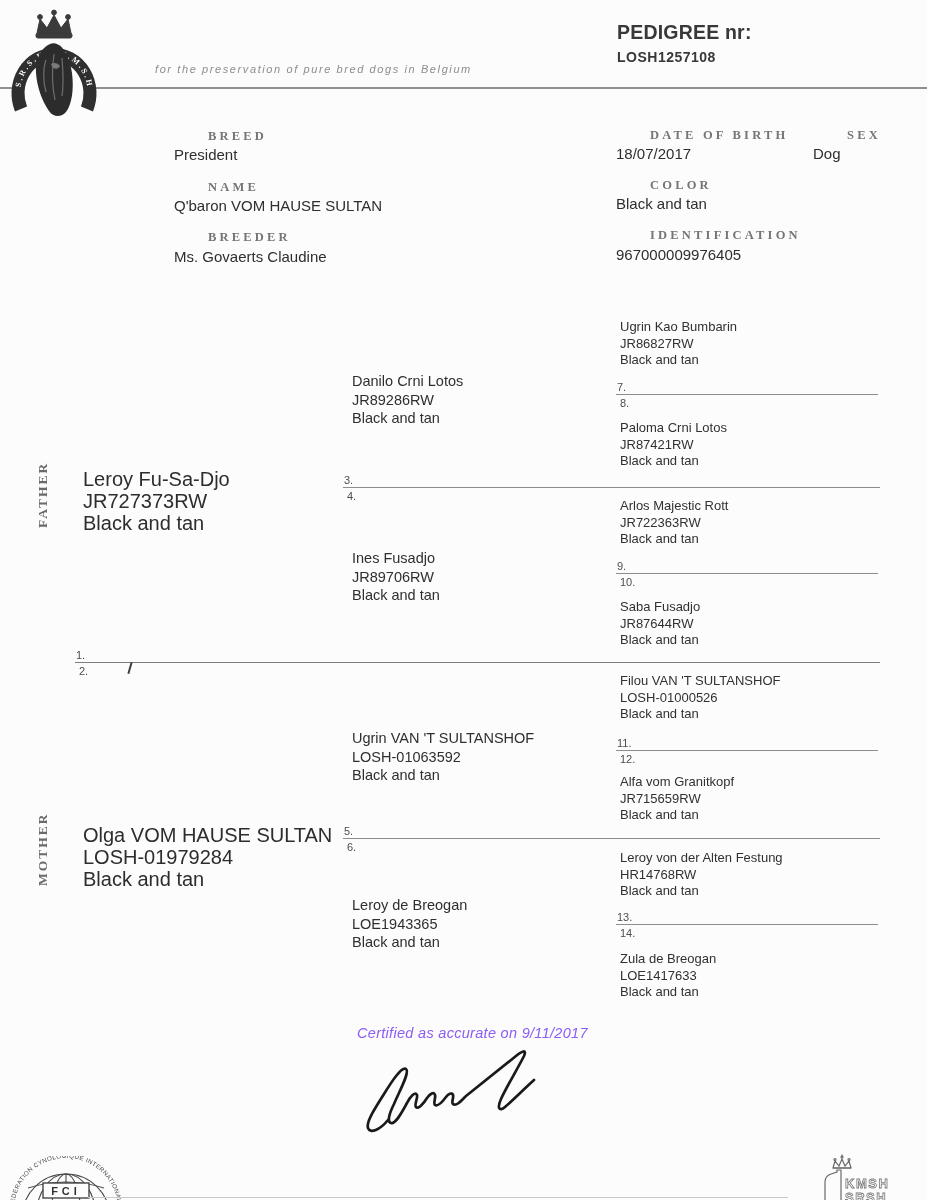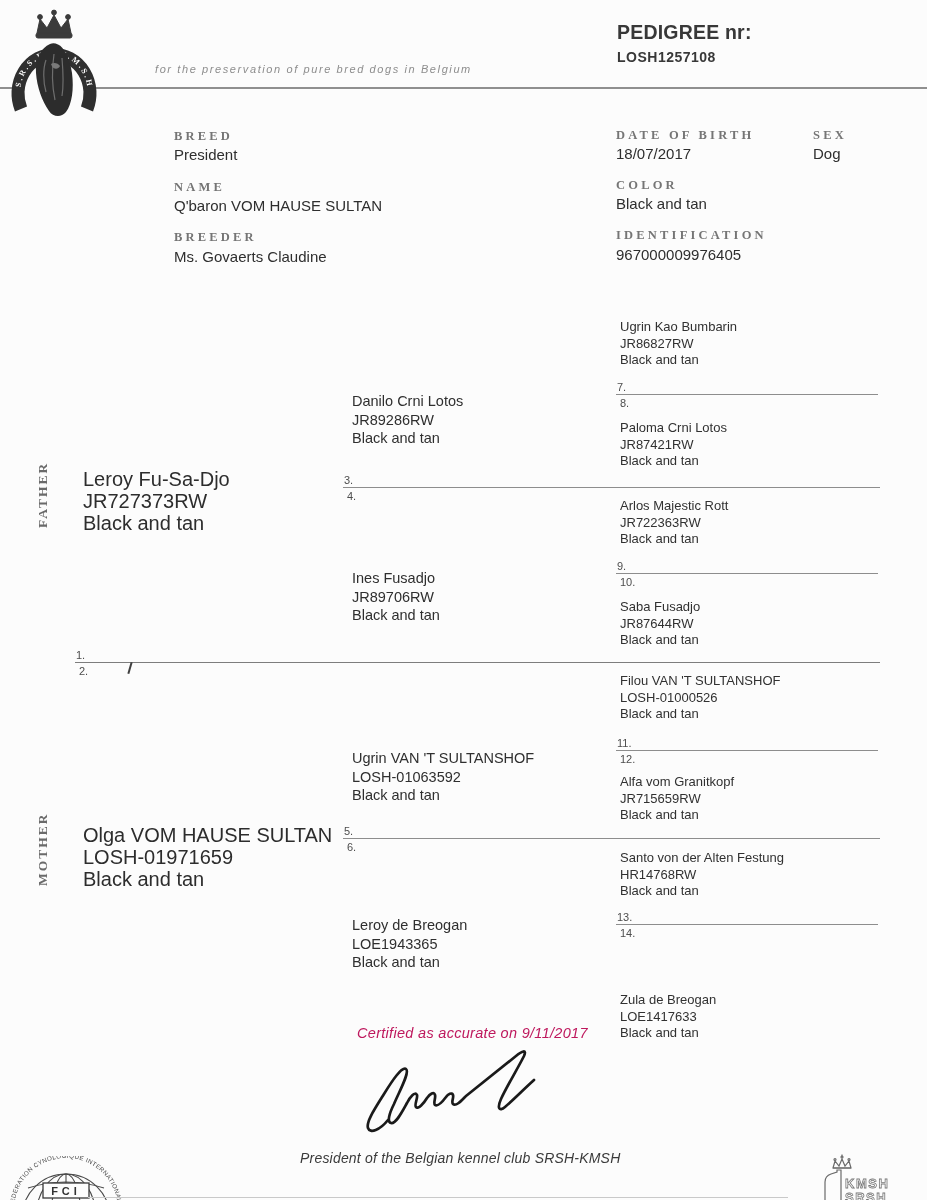--- a/index.html
+++ b/index.html
@@ -19,42 +19,42 @@
   .club-tagline{
     position:absolute;left:155px;top:63px;font-size:11px;font-style:italic;
     letter-spacing:1.6px;color:#8d8d8d;white-space:nowrap;
   }
   .ped-label{position:absolute;left:617px;top:21px;font-size:19.5px;font-weight:bold;color:#383838;letter-spacing:.2px;}
   .ped-number{position:absolute;left:617px;top:49px;font-size:14px;font-weight:bold;color:#383838;letter-spacing:.5px;}
 
   
   .f-label{
     position:absolute;font-family:"Liberation Serif",serif;font-weight:bold;
-    font-size:12.5px;letter-spacing:3.2px;color:#757575;white-space:nowrap;
+    font-size:12.5px;letter-spacing:3.2px;color:#757575;white-space:nowrap;margin-left:34px;
   }
   .f-value{position:absolute;font-size:15px;color:#2e2e2e;white-space:nowrap;}
 
   
   .vlabel{
     position:absolute;font-family:"Liberation Serif",serif;font-weight:bold;
     font-size:13.5px;letter-spacing:2px;color:#6a6a6a;
     transform:rotate(-90deg);transform-origin:center;white-space:nowrap;text-align:center;
   }
   .entry{position:absolute;white-space:nowrap;}
   .entry div{line-height:inherit;}
   .col1{font-size:20px;line-height:22px;color:#2d2d2d;}
-  .col2{font-size:14.5px;line-height:18.5px;color:#2f2f2f;margin-top:20px;}
+  .col2{font-size:14.5px;line-height:18.5px;color:#2f2f2f;}
   .col3{font-size:13px;line-height:16.5px;color:#313131;}
   .pline{position:absolute;border-top:1.5px solid #8d8d8d;}
   .pline .above{position:absolute;left:1px;bottom:2px;font-size:11px;color:#4d4d4d;}
   .pline .below{position:absolute;left:4px;top:2px;font-size:11px;color:#4d4d4d;}
   .tick{position:absolute;left:129px;top:662px;width:2px;height:12px;background:#3f3f3f;transform:rotate(16deg);}
 
   
-  .certified{position:absolute;left:357px;top:1025px;font-size:14.5px;font-style:italic;color:#be185d;letter-spacing:.3px;white-space:nowrap;}
+  .certified{position:absolute;left:357px;top:1025px;font-size:14.5px;font-style:italic;color:#8b5cf6;letter-spacing:.3px;white-space:nowrap;}
   .president{position:absolute;left:300px;top:1150px;width:312px;text-align:center;font-size:14px;font-style:italic;color:#3a3a3a;letter-spacing:.2px;white-space:nowrap;}
   .bottom-edge{position:absolute;left:88px;top:1197px;width:700px;height:1px;background:#c9c9c9;}
 </style>
 </head>
 <body>
 
 <div class="page">
 
   <div class="header-rule"></div>
 
@@ -107,21 +107,21 @@
   <div class="vlabel" style="left:12px;top:489px;width:62px">FATHER</div>
   <div class="vlabel" style="left:12px;top:847px;width:62px">MOTHER</div>
 
   <div class="entry col1" style="left:83px;top:468px">
     <div>Leroy Fu-Sa-Djo</div>
     <div>JR727373RW</div>
     <div>Black and tan</div>
   </div>
   <div class="entry col1" style="left:83px;top:824px">
     <div>Olga VOM HAUSE SULTAN</div>
-    <div>LOSH-01971659</div>
+    <div>LOSH-01979284</div>
     <div>Black and tan</div>
   </div>
 
   <div class="entry col2" style="left:352px;top:372px">
     <div>Danilo Crni Lotos</div>
     <div>JR89286RW</div>
     <div>Black and tan</div>
   </div>
   <div class="entry col2" style="left:352px;top:549px">
     <div>Ines Fusadjo</div>
@@ -163,25 +163,25 @@
     <div>Filou VAN 'T SULTANSHOF</div>
     <div>LOSH-01000526</div>
     <div>Black and tan</div>
   </div>
   <div class="entry col3" style="left:620px;top:774px">
     <div>Alfa vom Granitkopf</div>
     <div>JR715659RW</div>
     <div>Black and tan</div>
   </div>
   <div class="entry col3" style="left:620px;top:850px">
-    <div>Santo von der Alten Festung</div>
+    <div>Leroy von der Alten Festung</div>
     <div>HR14768RW</div>
     <div>Black and tan</div>
   </div>
-  <div class="entry col3" style="left:620px;top:992px">
+  <div class="entry col3" style="left:620px;top:951px">
     <div>Zula de Breogan</div>
     <div>LOE1417633</div>
     <div>Black and tan</div>
   </div>
 
   <div class="pline" style="left:75px;top:662px;width:805px;border-top-color:#7d7d7d">
     <span class="above">1.</span>
     <span class="below">2.</span>
   </div>
   <div class="tick"></div>
@@ -211,21 +211,20 @@
     <span class="above">13.</span>
     <span class="below">14.</span>
   </div>
 
   <div class="certified">Certified as accurate on 9/11/2017</div>
 
   <svg class="abs" style="left:360px;top:1042px" width="215" height="92" viewBox="0 0 215 92">
     <path d="M28 78 C20 88 10 92 8 86 C6 80 14 68 24 52 C32 39 42 24 46 27 C50 30 40 48 34 62 C29 72 27 80 31 81 C36 82 42 70 47 61 C50 55 55 49 57 53 C58 56 54 63 56 65 C58 68 64 61 67 56 C70 52 74 49 75 53 C76 56 73 61 75 63 C78 65 83 59 86 55 C88 52 92 50 93 53 C94 56 91 60 93 62 C96 65 102 58 106 54 L156 14 C162 9 167 7 164 14 C158 26 147 44 141 57 C137 66 139 70 145 65 C152 59 163 48 174 38" fill="none" stroke="#1a1a1a" stroke-width="2.7" stroke-linecap="round" stroke-linejoin="round"></path>
   </svg>
 
-  <div class="president">President of the Belgian kennel club SRSH-KMSH</div>
 
   <svg class="abs" style="left:4px;top:1156px" width="124" height="44" viewBox="0 0 124 44">
     <defs>
         <path id="fciArc" d="M10 54 A 52 52 0 0 1 114 54"></path>
       </defs>
     <text font-size="6.2" fill="#4a4a4a" font-family="'Liberation Sans',sans-serif" letter-spacing="0.4">
       <textPath href="#fciArc" startOffset="3">FEDERATION CYNOLOGIQUE INTERNATIONALE</textPath>
     </text>
     <g stroke="#4a4a4a" fill="none" stroke-width="1.1">
       <circle cx="62" cy="62" r="44"></circle>

